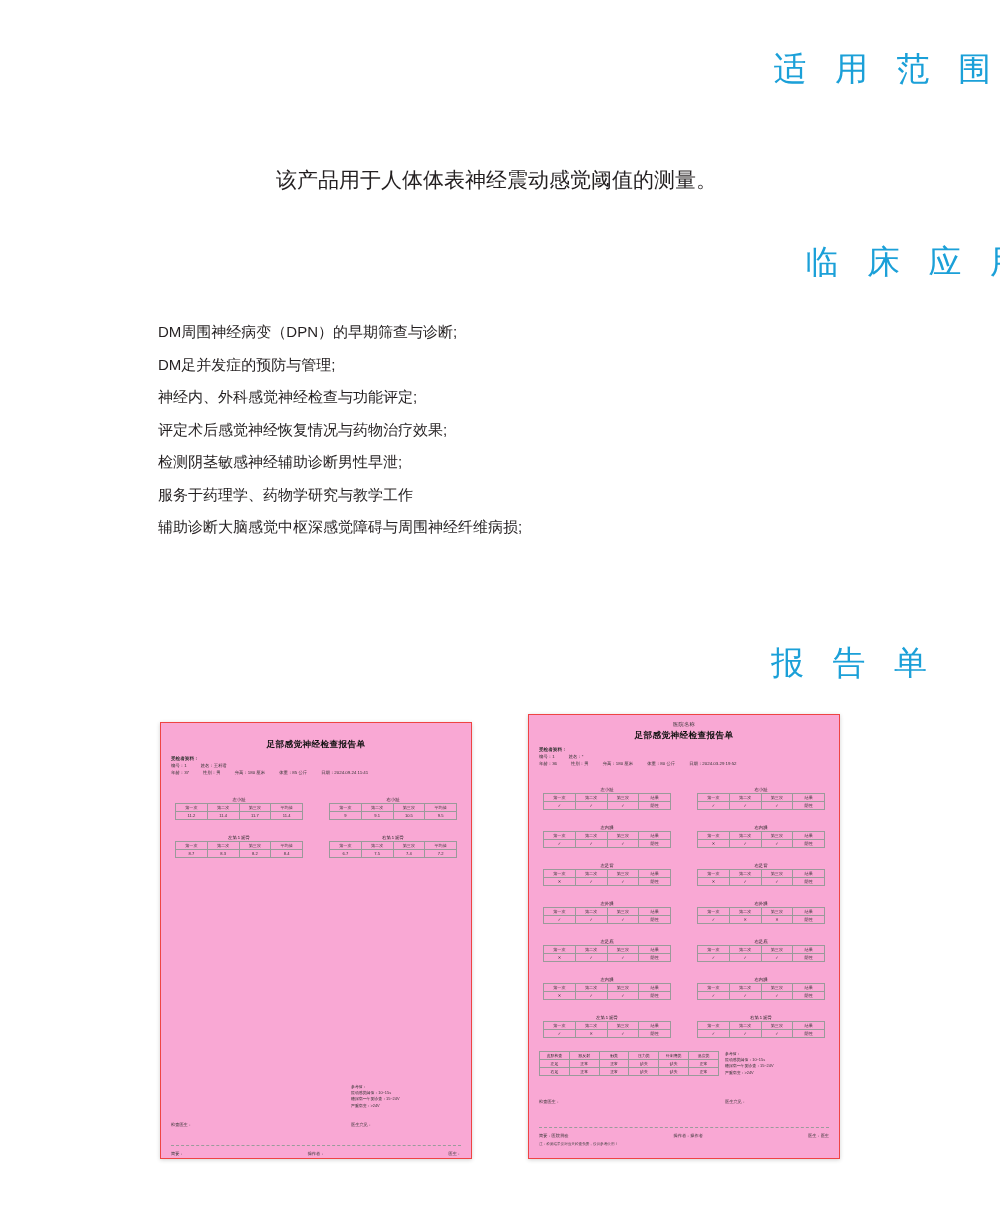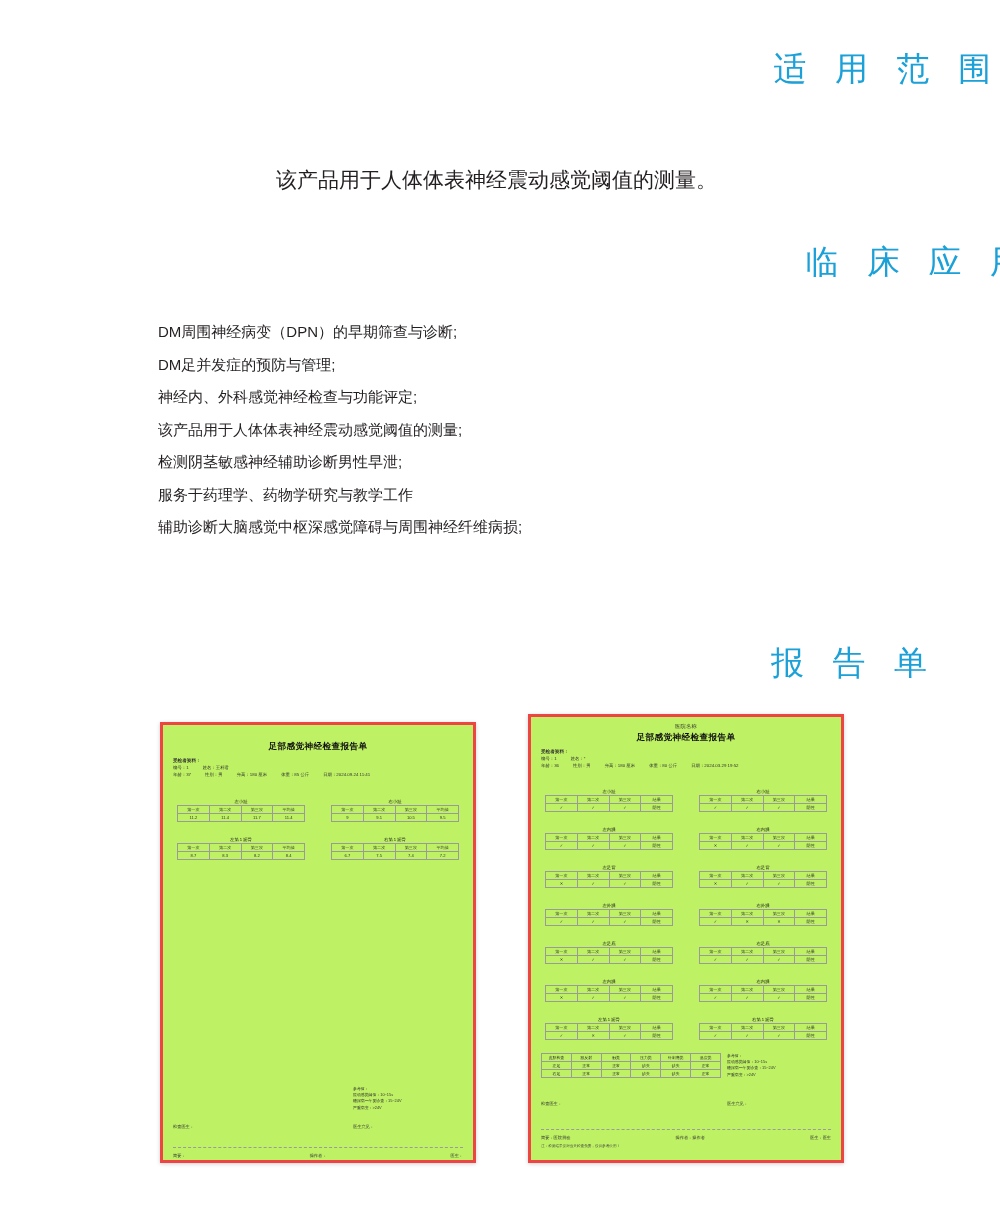--- a/index.html
+++ b/index.html
@@ -55,22 +55,22 @@
   #clinical-list .ci {
     font-size: 15px;
     line-height: 32.5px;
     color: #231f20;
     white-space: nowrap;
   }
 
   
   .sheet {
     position: absolute;
-    background: #bef264;
-    border: 3px solid #ef4444;
+    background: #f9a8d4;
+    border: 1px solid #ef4444;
     box-shadow: 0 1px 4px rgba(0,0,0,0.18);
     overflow: hidden;
   }
   #sheet-left  { left: 160px; top: 722px; width: 310px; height: 435px; }
   #sheet-right { left: 528px; top: 714px; width: 310px; height: 443px; }
 
   .sheet-inner { position: relative; width: 100%; height: 100%; }
 
   .s-clinic {
     text-align: center;
@@ -196,21 +196,21 @@
   <div class="section-heading" id="h-scope">适 用 范 围</div>
 
   <div id="scope-text">该产品用于人体体表神经震动感觉阈值的测量。</div>
 
   <div class="section-heading" id="h-clinical">临 床 应 用</div>
 
   <div id="clinical-list">
     <div class="ci">DM周围神经病变（DPN）的早期筛查与诊断;</div>
     <div class="ci">DM足并发症的预防与管理;</div>
     <div class="ci">神经内、外科感觉神经检查与功能评定;</div>
-    <div class="ci">该产品用于人体体表神经震动感觉阈值的测量;</div>
+    <div class="ci">评定术后感觉神经恢复情况与药物治疗效果;</div>
     <div class="ci">检测阴茎敏感神经辅助诊断男性早泄;</div>
     <div class="ci">服务于药理学、药物学研究与教学工作</div>
     <div class="ci">辅助诊断大脑感觉中枢深感觉障碍与周围神经纤维病损;</div>
   </div>
 
   <div class="section-heading" id="h-report">报 告 单</div>
 
   <div class="sheet" id="sheet-left">
     <div class="sheet-inner">
       <div class="s-title">足部感觉神经检查报告单</div>

